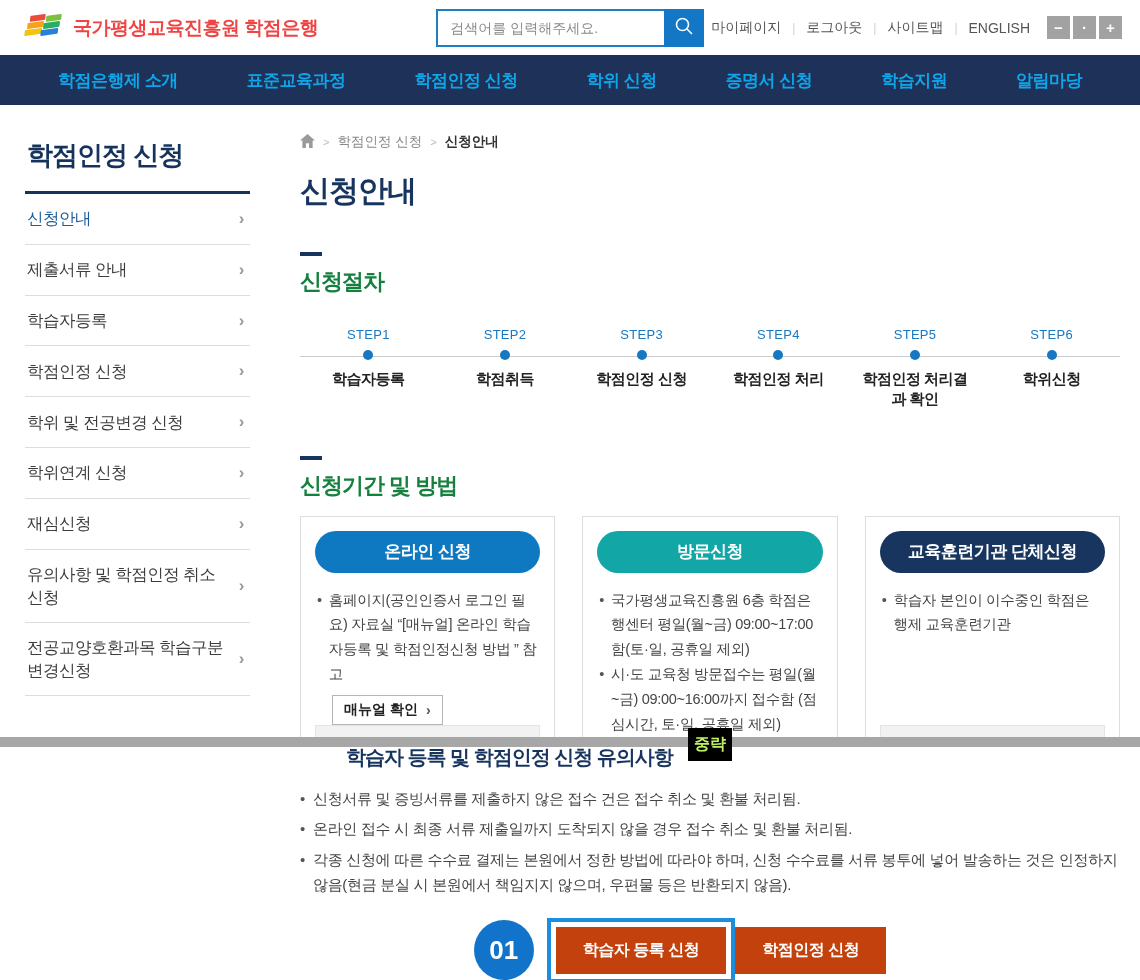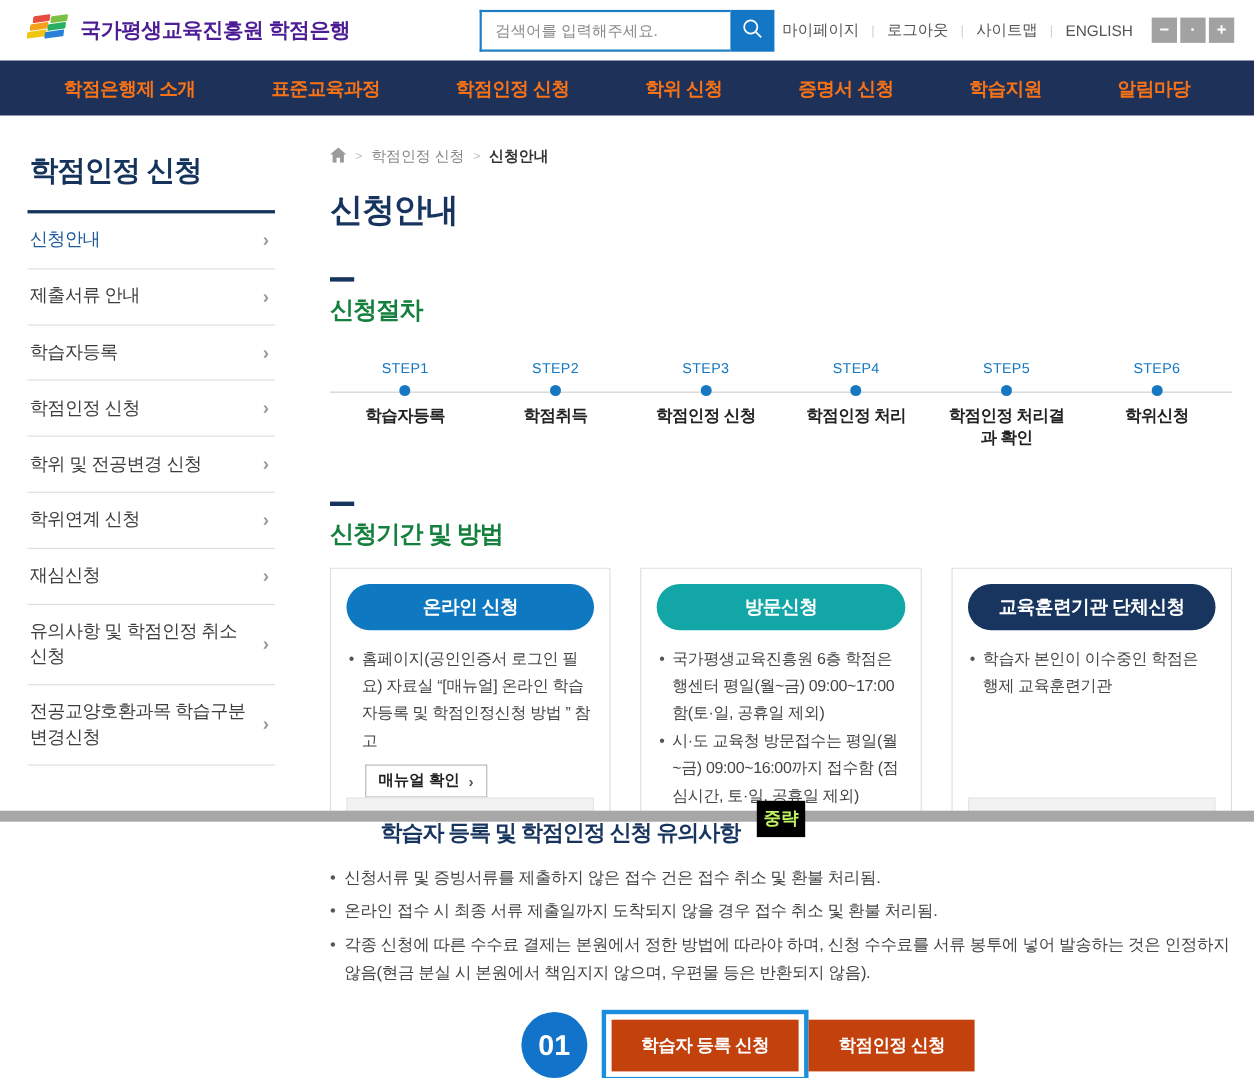--- a/index.html
+++ b/index.html
@@ -2,35 +2,35 @@
 <html><head>
 <meta charset="utf-8">
 <style>
   * { margin:0; padding:0; box-sizing:border-box; }
   body { font-family:"Liberation Sans","DejaVu Sans",sans-serif; background:#fff; }
   .page { position:relative; width:1140px; height:980px; background:#fff; overflow:hidden; }
 
   
   .header { height:55px; display:flex; align-items:center; padding:0 18px 0 24px; background:#fff; }
   .logo { display:flex; align-items:center; gap:9px; cursor:pointer; }
-  .logo-text { font-size:19px; font-weight:bold; color:#4c1d95; letter-spacing:-0.5px; white-space:nowrap; }
+  .logo-text { font-size:19px; font-weight:bold; color:#ef4444; letter-spacing:-0.5px; white-space:nowrap; }
   .search { margin-left:118px; display:flex; align-items:stretch; height:38px; }
   .search input { width:228px; border:2px solid #1c7fc4; border-right:none; padding:0 12px; font-size:14px; color:#444; outline:none; }
   .search input::placeholder { color:#8a8a8a; }
   .search-btn { width:40px; background:#1377c5; border:none; display:flex; align-items:center; justify-content:center; cursor:pointer; }
   .util { margin-left:auto; display:flex; align-items:center; font-size:14px; color:#555; gap:11px; white-space:nowrap; }
   .util .lnk { cursor:pointer; }
   .util .sep { color:#d0d0d0; font-size:12px; }
   .font-ctl { display:flex; gap:3px; margin-left:6px; }
   .font-ctl span { width:23px; height:23px; background:#a2a2a2; color:#fff; font-size:15px; font-weight:bold;
                    display:flex; align-items:center; justify-content:center; cursor:pointer; }
 
   
   .nav { height:50px; background:#1e3158; display:flex; align-items:center; justify-content:space-between; padding:0 58px; }
-  .nav-item { color:#f97316; font-size:17px; font-weight:bold; letter-spacing:-0.5px; cursor:pointer; }
+  .nav-item { color:#0ea5e9; font-size:17px; font-weight:bold; letter-spacing:-0.5px; cursor:pointer; }
 
   
   .body-wrap { display:flex; align-items:flex-start; }
   .sidebar { width:250px; flex:0 0 250px; padding:25px 0 0 25px; }
   .sb-title { font-size:26px; font-weight:bold; color:#16335c; letter-spacing:-1px; padding:8px 0 18px 2px;
               border-bottom:3px solid #16335c; }
   .sb-item { display:flex; align-items:center; justify-content:space-between; padding:13px 6px 13px 2px;
              border-bottom:1px solid #ddd; font-size:16.5px; color:#3d3d3d; letter-spacing:-0.5px;
              line-height:1.4; cursor:pointer; }
   .sb-item .chev { color:#999; font-size:17px; font-weight:bold; flex:0 0 auto; margin-left:8px; }

